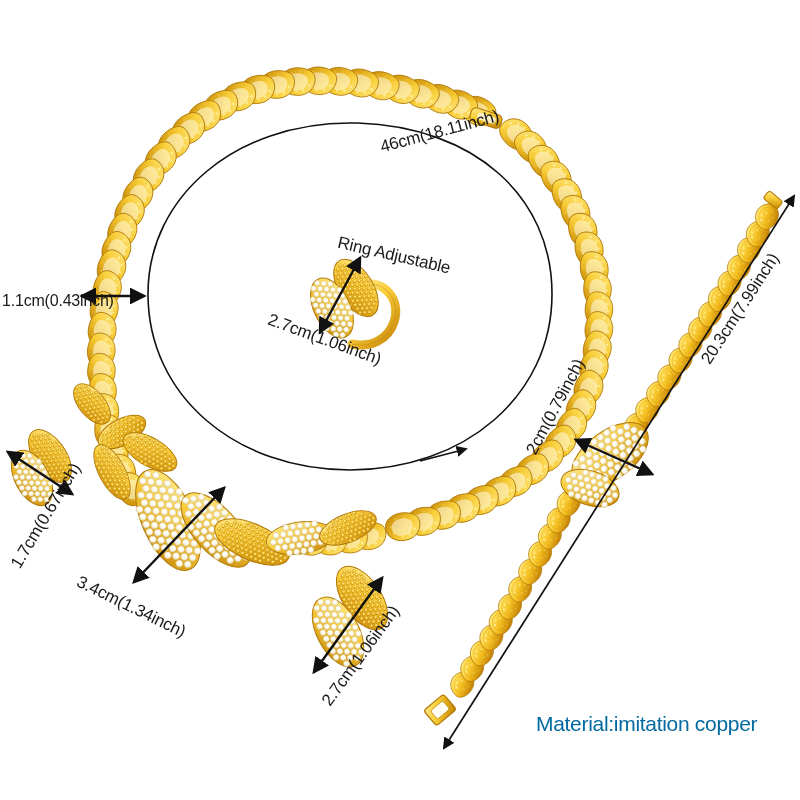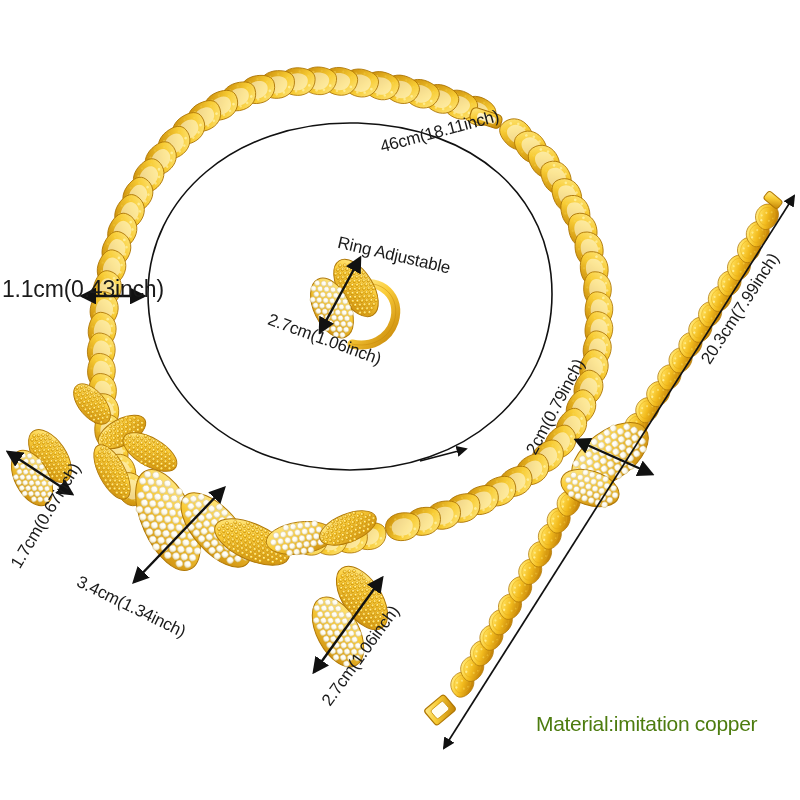--- a/index.html
+++ b/index.html
@@ -25,21 +25,21 @@
   .dim-label {
     position: absolute;
     white-space: nowrap;
     color: #1a1a1a;
     font-family: "Liberation Sans", sans-serif;
     font-weight: 400;
     letter-spacing: -0.2px;
   }
   .spec-block {
     position: absolute;
-    color: #4d7c0f;
+    color: #0369a1;
     font-family: "Liberation Sans", sans-serif;
     white-space: nowrap;
   }
   .spec-line {
     font-size: 21px;
     line-height: 36px;
     letter-spacing: -0.3px;
   }
 </style>
 </head>
@@ -1381,21 +1381,21 @@
 
     <line x1="444" y1="748" x2="794" y2="196" stroke="#111111" stroke-width="1.7" marker-start="url(#arrowStart)" marker-end="url(#arrowEnd)"></line>
   </svg>
 
   <div class="dim-label" style="left:378px; top:138px; font-size:17px; transform:rotate(-15deg); transform-origin:left top;">46cm(18.11inch)</div>
 
   <div class="dim-label" style="left:340px; top:233px; font-size:17px; transform:rotate(13deg); transform-origin:left top;">Ring Adjustable</div>
 
   <div class="dim-label" style="left:272px; top:310px; font-size:17px; transform:rotate(20deg); transform-origin:left top;">2.7cm(1.06inch)</div>
 
-  <div class="dim-label" style="left:2px; top:276px; font-size:23px;">1.1cm(0.43inch)</div>
+  <div class="dim-label" style="left:2px; top:292px; font-size:16px;">1.1cm(0.43inch)</div>
 
   <div class="dim-label" style="left:24px; top:552px; font-size:17px; transform:rotate(-59deg); transform-origin:left bottom;">1.7cm(0.67inch)</div>
 
   <div class="dim-label" style="left:82px; top:572px; font-size:17px; transform:rotate(26deg); transform-origin:left top;">3.4cm(1.34inch)</div>
 
   <div class="dim-label" style="left:334px; top:690px; font-size:17px; transform:rotate(-54deg); transform-origin:left bottom;">2.7cm(1.06inch)</div>
 
   <div class="dim-label" style="left:540px; top:438px; font-size:17px; transform:rotate(-62deg); transform-origin:left bottom;">2cm(0.79inch)</div>
 
   <div class="dim-label" style="left:714px; top:348px; font-size:17px; transform:rotate(-57deg); transform-origin:left bottom;">20.3cm(7.99inch)</div>

